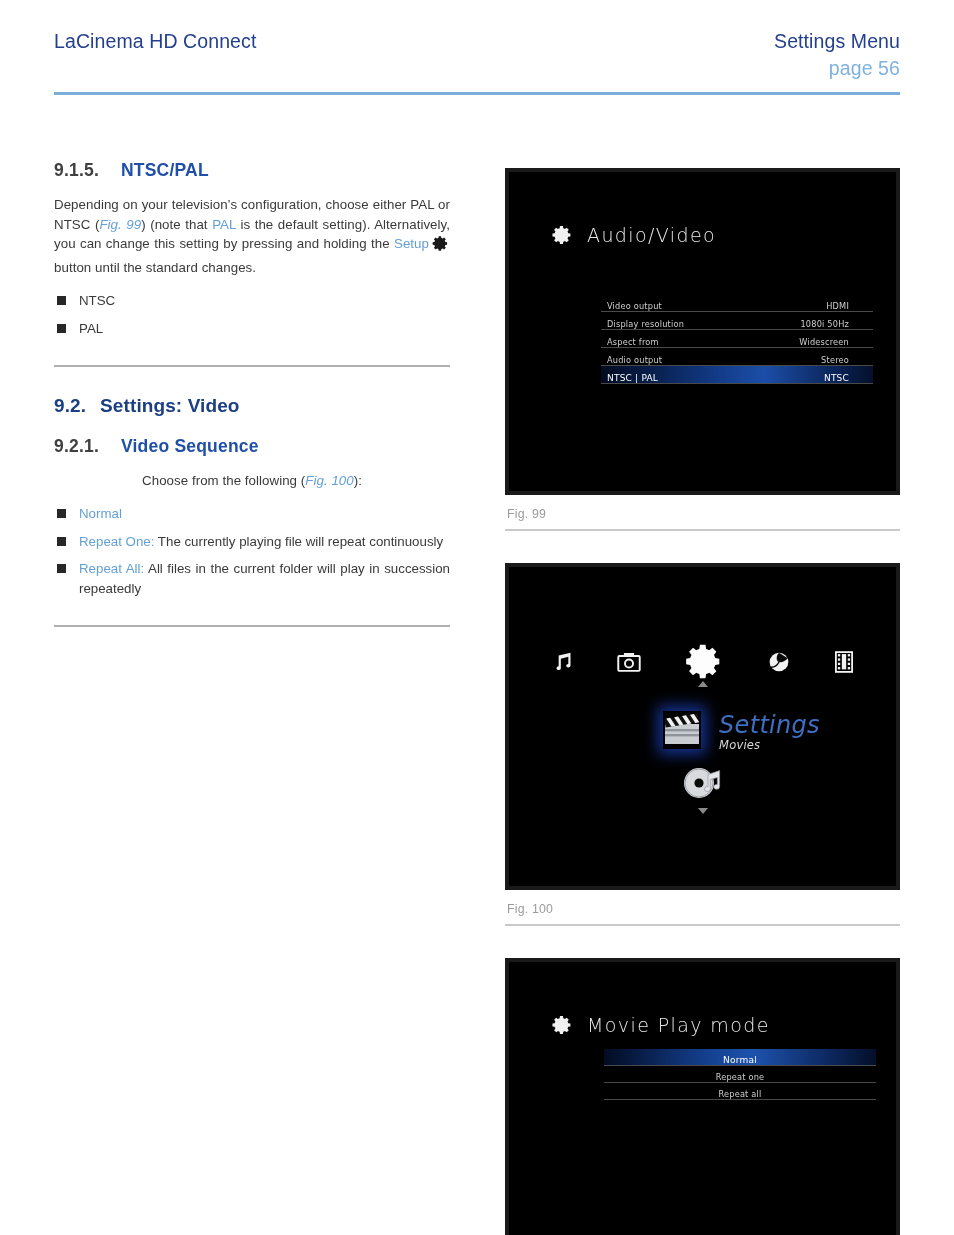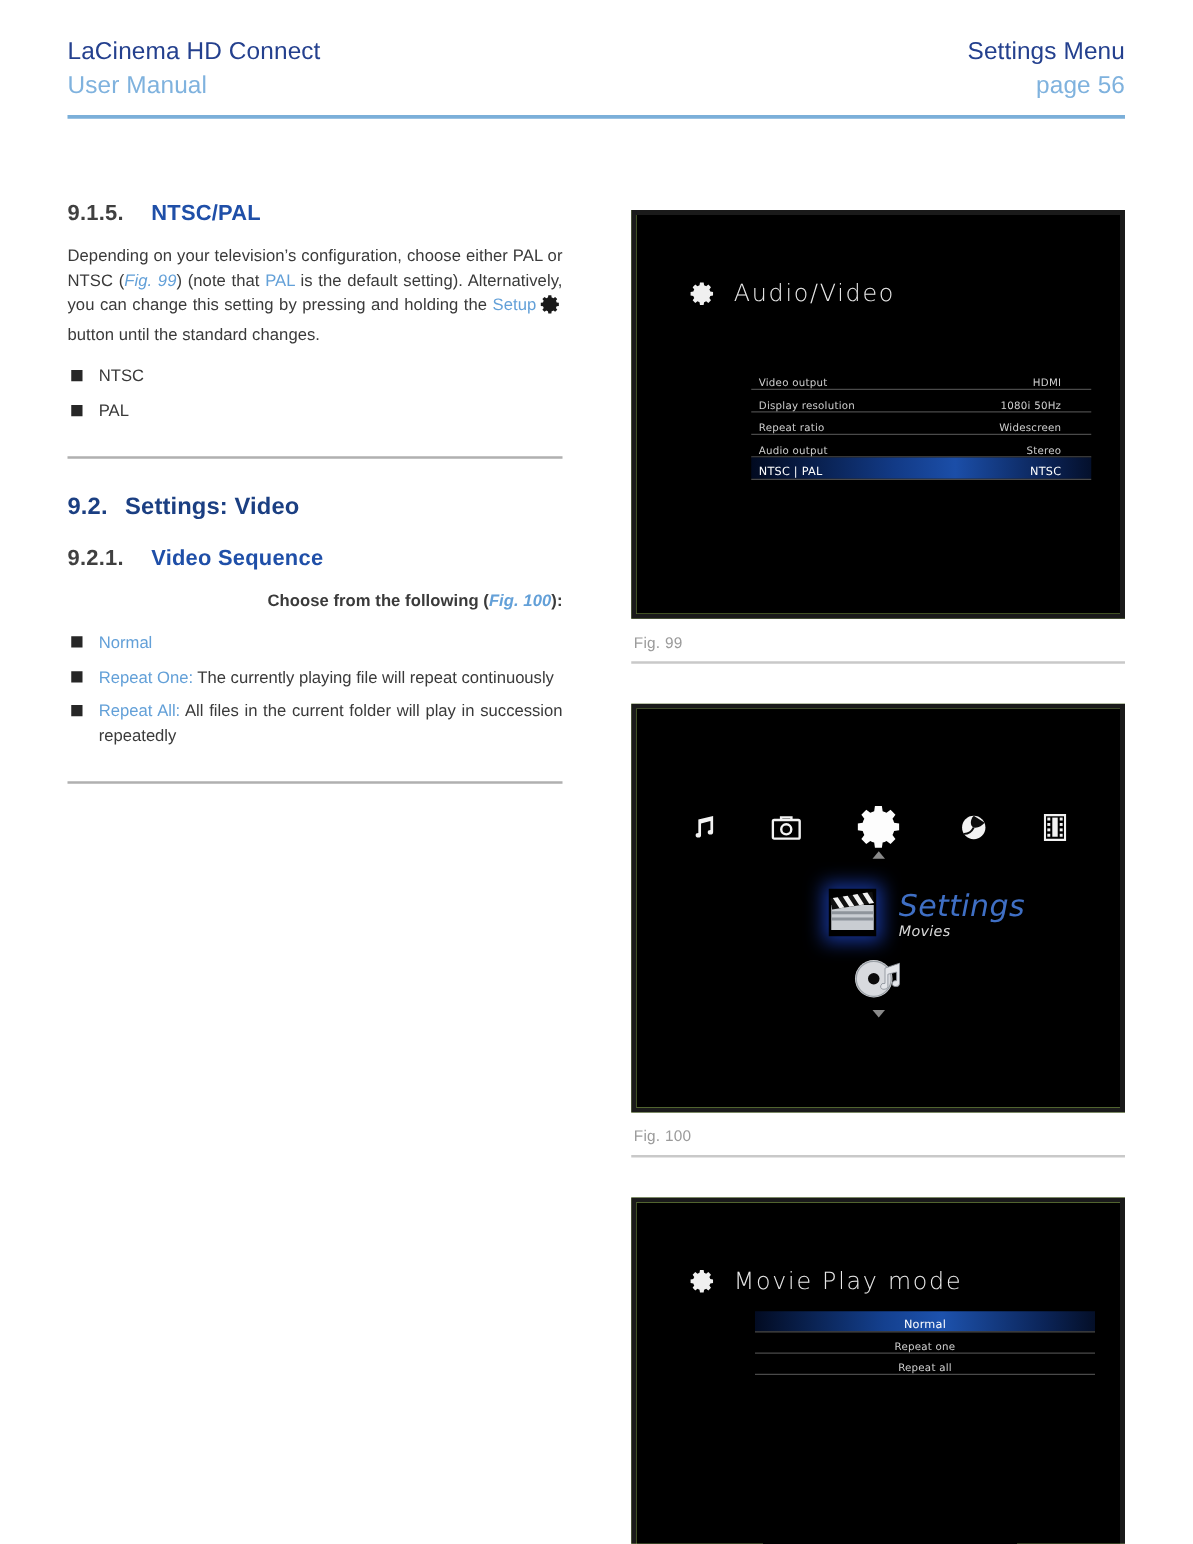--- a/index.html
+++ b/index.html
@@ -161,21 +161,20 @@
   }
 </style>
 </head>
 <body>
 
 <div class="page">
 
   <div class="header">
     <div class="hdr-left">
       <div class="hdr-title">LaCinema HD Connect</div>
-      <div class="hdr-sub">User Manual</div>
     </div>
     <div class="hdr-right">
       <div class="hdr-title">Settings Menu</div>
       <div class="hdr-sub">page 56</div>
     </div>
   </div>
   <div class="hdr-rule"></div>
 
   <div class="col-left">
 
@@ -196,21 +195,21 @@
     <hr class="divider" style="margin-top:26px;">
 
     <h2 class="sec-major" style="margin-top:28px;">
       <span>9.2.</span><span class="ttl">Settings: Video</span>
     </h2>
 
     <h3 class="sec-num" style="margin-top:19px;">
       <span class="num">9.2.1.</span><span class="ttl">Video Sequence</span>
     </h3>
 
-    <p class="body" style="text-align:right;font-weight:bold;"><span>Choose from the following (</span><span class="lk-i">Fig. 100</span><span>):</span></p>
+    <p class="body" style="text-align:center;"><span>Choose from the following (</span><span class="lk-i">Fig. 100</span><span>):</span></p>
 
     <ul class="blist">
       <li><span class="sq"></span><span class="lead">Normal</span><span></span></li>
       <li><span class="sq"></span><span class="lead">Repeat One:</span><span> The currently playing file will repeat continuously</span></li>
       <li><span class="sq"></span><span class="lead">Repeat All:</span><span> All files in the current folder will play in succession repeatedly</span></li>
     </ul>
 
     <hr class="divider" style="margin-top:26px;">
   </div>
 
@@ -233,21 +232,21 @@
           <div class="opt-table" style="left:92px; top:122px;">
             <div class="opt-row">
               <span class="k">Video output</span>
               <span class="v">HDMI</span>
             </div>
             <div class="opt-row">
               <span class="k">Display resolution</span>
               <span class="v">1080i 50Hz</span>
             </div>
             <div class="opt-row">
-              <span class="k">Repeat ratio</span>
+              <span class="k">Aspect from</span>
               <span class="v">Widescreen</span>
             </div>
             <div class="opt-row">
               <span class="k">Audio output</span>
               <span class="v">Stereo</span>
             </div>
             <div class="opt-row sel">
               <span class="k">NTSC | PAL</span>
               <span class="v">NTSC</span>
             </div>

